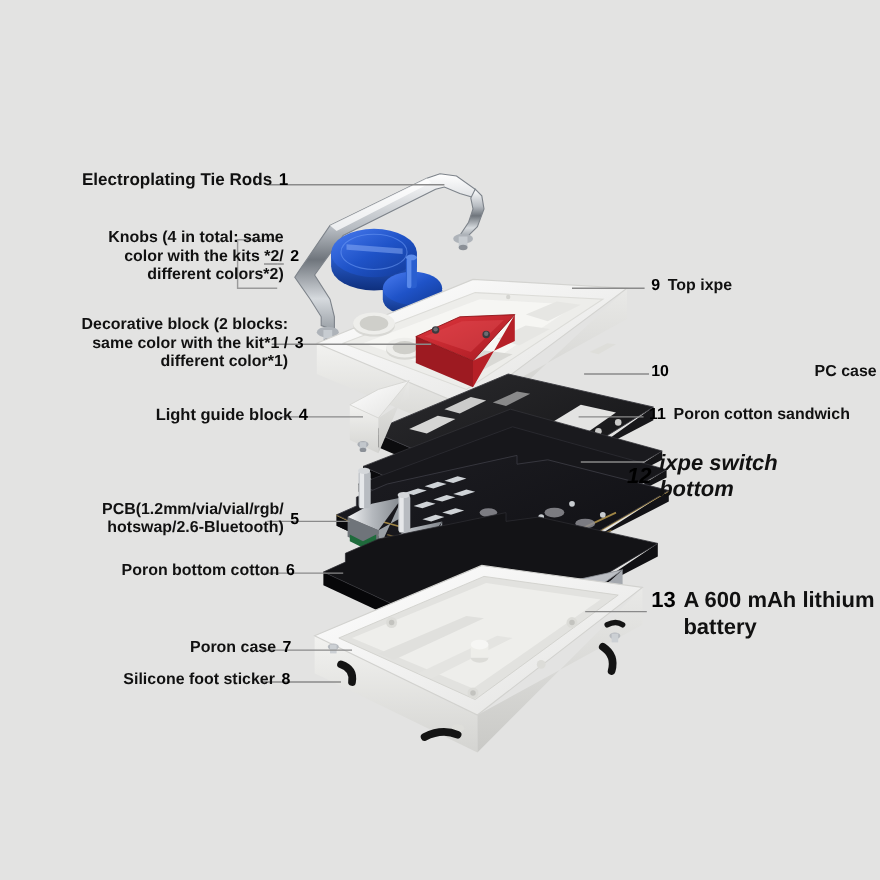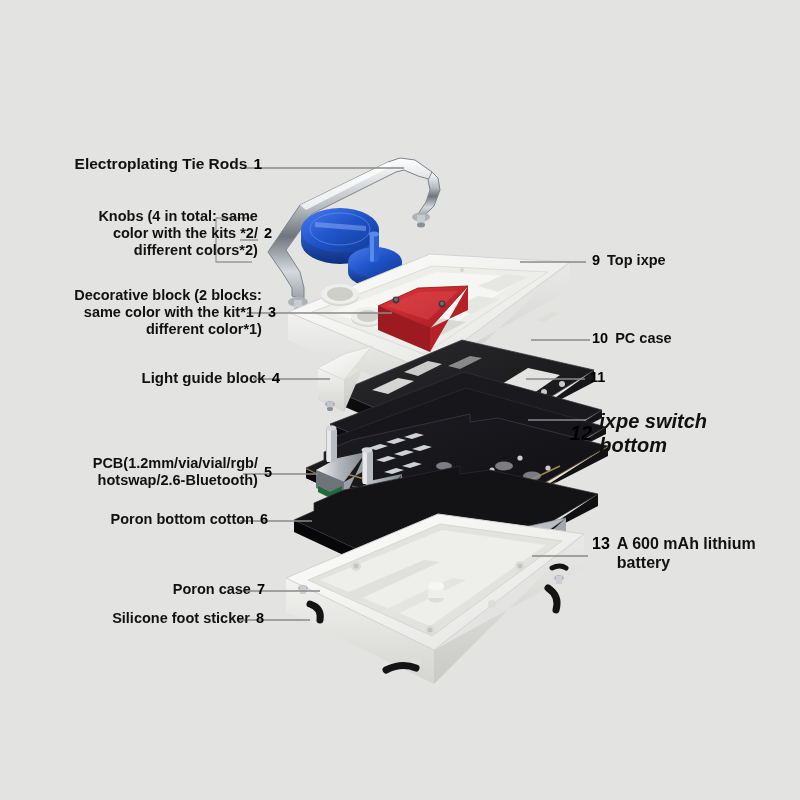--- a/index.html
+++ b/index.html
@@ -404,33 +404,34 @@
   <div class="callout left" style="right:560px;top:610px;width:250px;font-size:14.5px;">
     <span class="txt">Silicone foot sticker</span>
     <span class="num">8</span>
   </div>
 
   <div class="callout right" style="left:592px;top:252px;width:205px;font-size:14.5px;">
     <span class="num">9</span>
     <span class="txt">Top ixpe</span>
   </div>
 
-  <div class="callout right" style="left:592px;top:330px;width:205px;font-size:14.5px;">
+  <div class="callout right" style="left:592px;top:330px;width:205px;font-size:14.5px;justify-content:space-between;">
     <span class="num">10</span>
     <span class="txt">PC case</span>
   </div>
 
   <div class="callout right" style="left:590px;top:369px;width:215px;font-size:14.5px;">
     <span class="num">11</span>
+    <span class="txt">Poron cotton sandwich</span>
   </div>
 
   <div class="callout right" style="left:570px;top:410px;width:210px;font-size:20px;font-style:italic;">
     <span class="num">12</span>
     <span class="txt">ixpe switch bottom</span>
   </div>
 
-  <div class="callout right" style="left:592px;top:535px;width:205px;font-size:16px;align-items:flex-start;">
+  <div class="callout right" style="left:592px;top:535px;width:205px;font-size:20px;align-items:flex-start;">
     <span class="num">13</span>
     <span class="txt">A 600 mAh lithium
 battery</span>
   </div>
 
 </div>
 
 </body></html>

